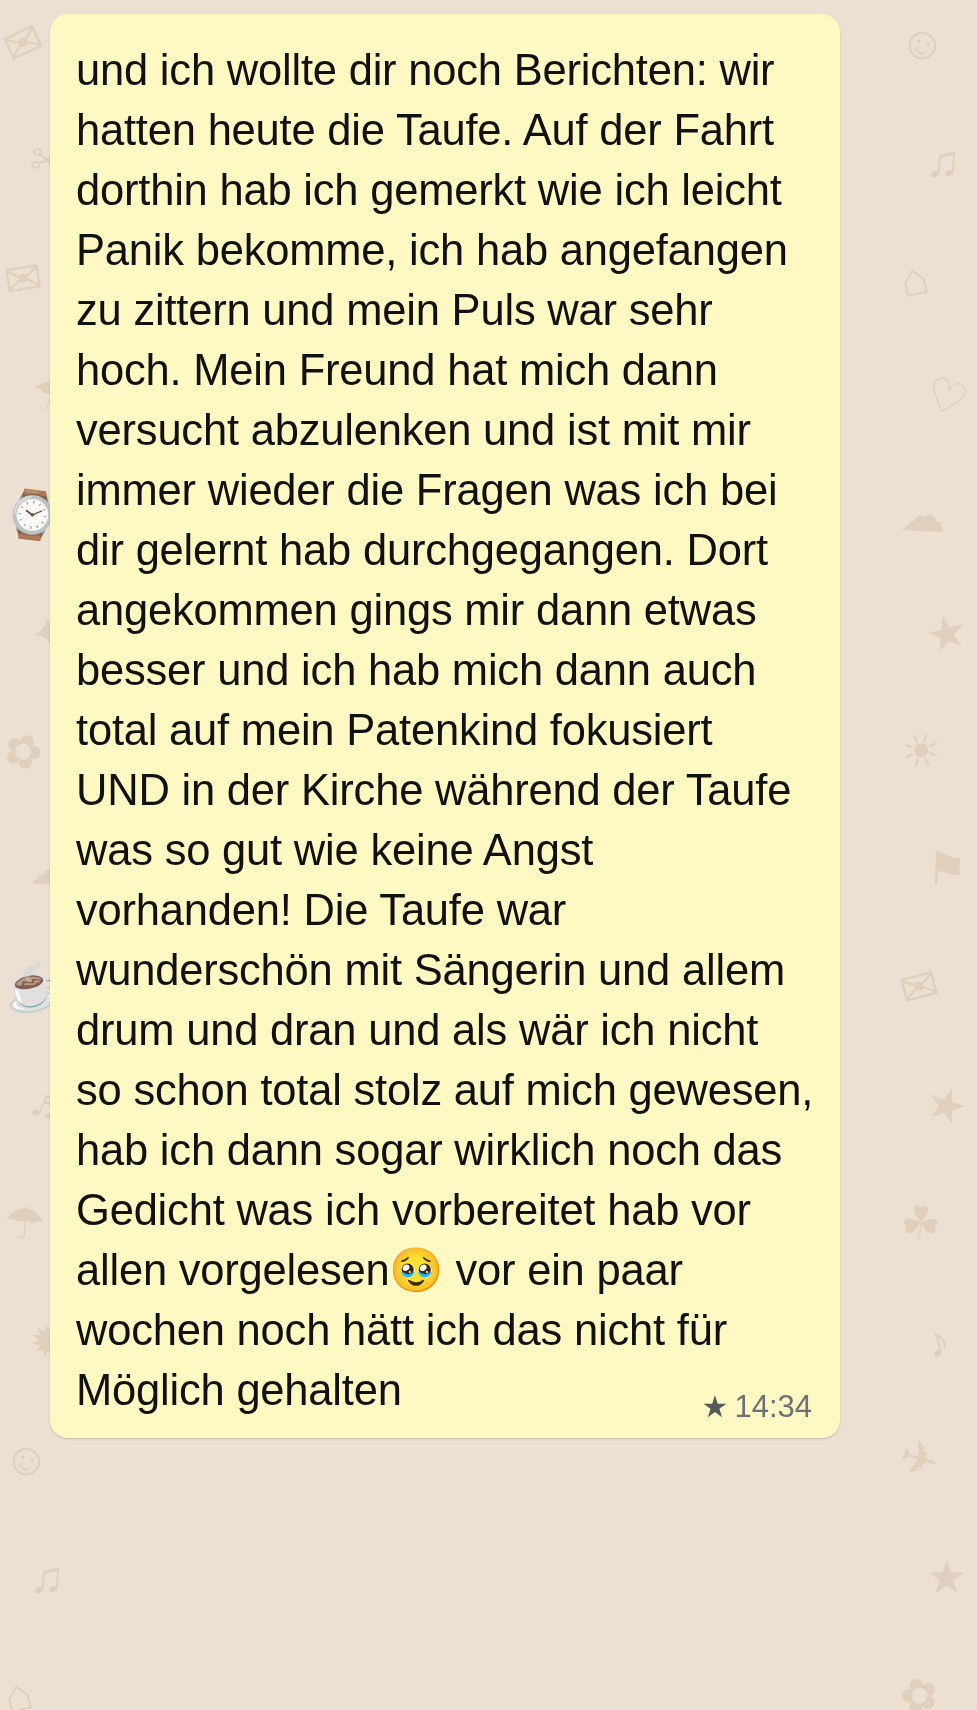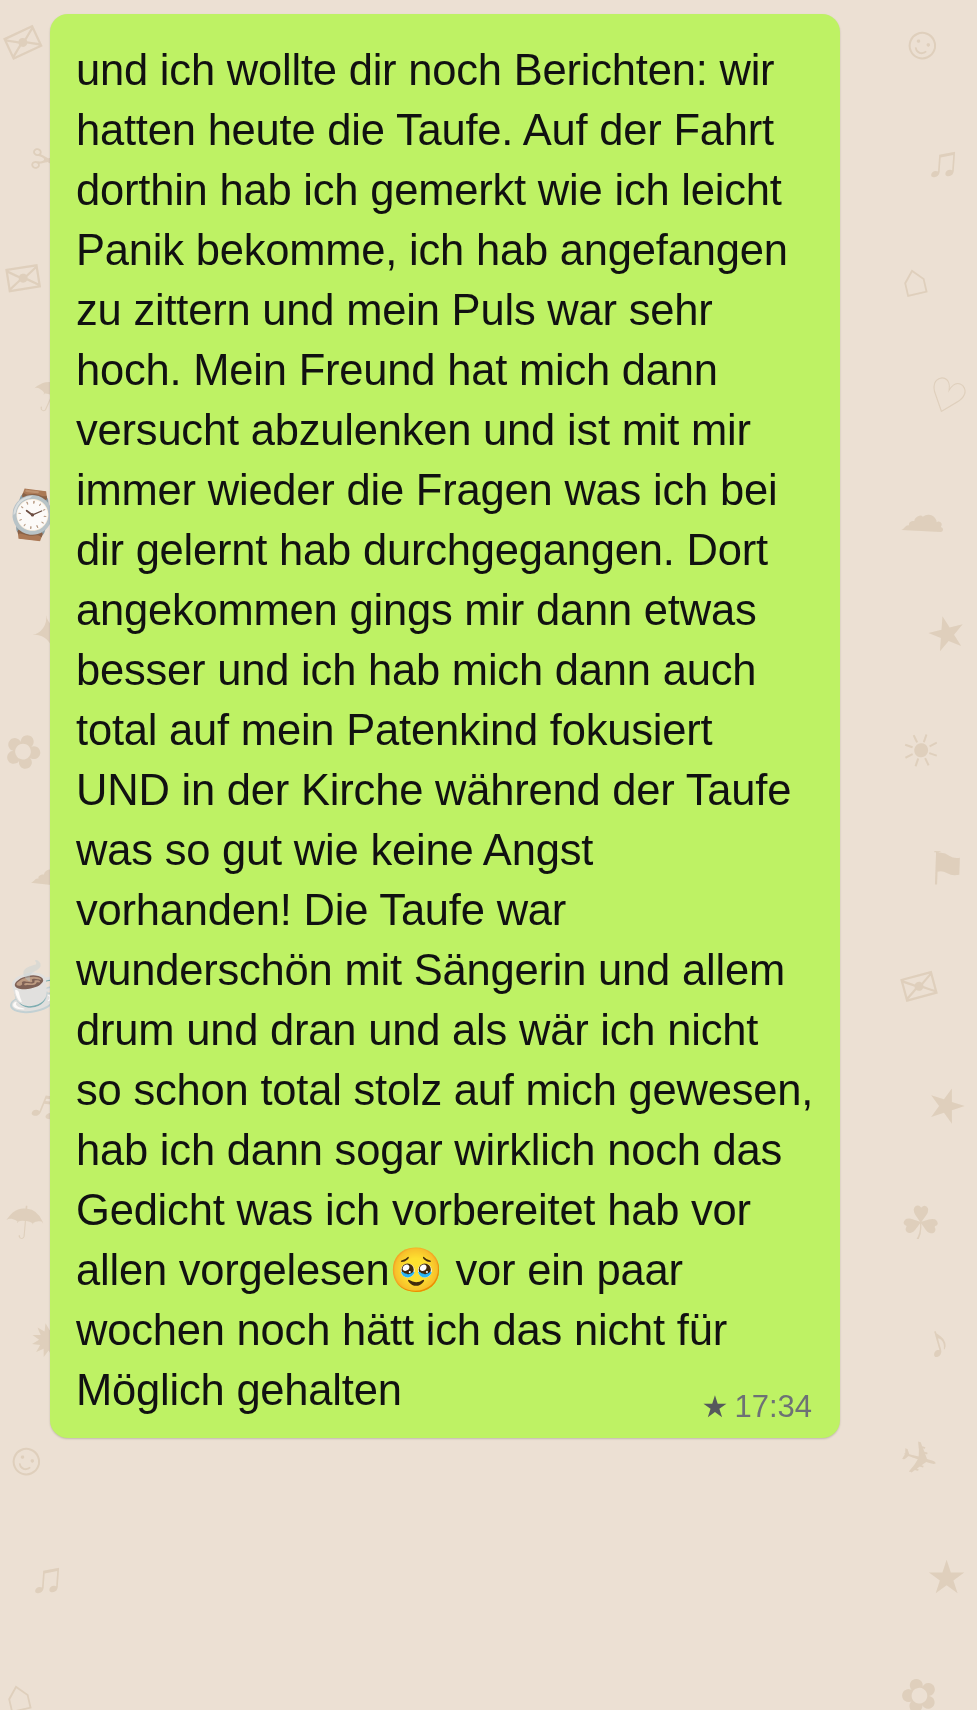--- a/index.html
+++ b/index.html
@@ -30,21 +30,21 @@
     user-select: none;
   }
 
   
   #message-bubble {
     position: absolute;
     left: 50px;
     top: 14px;
     width: 790px;
     box-sizing: border-box;
-    background: #bef264;
+    background: #fef9c3;
     border-radius: 18px;
     padding: 26px 26px 18px 26px;
     box-shadow: 0 1px 2px rgba(0,0,0,.18);
   }
   #message-text {
     font-size: 43.5px;
     line-height: 60px;
     color: #111111;
     white-space: pre-wrap;
     word-wrap: break-word;
@@ -106,15 +106,15 @@
     <span class="doodle" style="left: 30px; top: 1554px; transform: rotate(4deg);">♫</span>
     <span class="doodle" style="left: 926px; top: 1554px; transform: rotate(0deg);">★</span>
     <span class="doodle" style="left: 4px; top: 1672px; transform: rotate(-13deg);">⌂</span>
     <span class="doodle" style="left: 900px; top: 1672px; transform: rotate(-17deg);">✿</span>
   </div>
 
 <div id="message-bubble">
   <div id="message-text"><span>und ich wollte dir noch Berichten: wir hatten heute die Taufe. Auf der Fahrt dorthin hab ich gemerkt wie ich leicht Panik bekomme, ich hab angefangen zu zittern und mein Puls war sehr hoch. Mein Freund hat mich dann versucht abzulenken und ist mit mir immer wieder die Fragen was ich bei dir gelernt hab durchgegangen. Dort angekommen gings mir dann etwas besser und ich hab mich dann auch total auf mein Patenkind fokusiert UND in der Kirche während der Taufe was so gut wie keine Angst vorhanden! Die Taufe war wunderschön mit Sängerin und allem drum und dran und als wär ich nicht so schon total stolz auf mich gewesen, hab ich dann sogar wirklich noch das Gedicht was ich vorbereitet hab vor allen vorgelesen🥹 vor ein paar wochen noch hätt ich das nicht für Möglich gehalten</span><span id="meta-spacer"></span></div>
   <div id="message-meta">
     <span class="star">★</span>
-    <span>17:34</span>
+    <span>14:34</span>
   </div>
 </div>
 
 </body></html>

